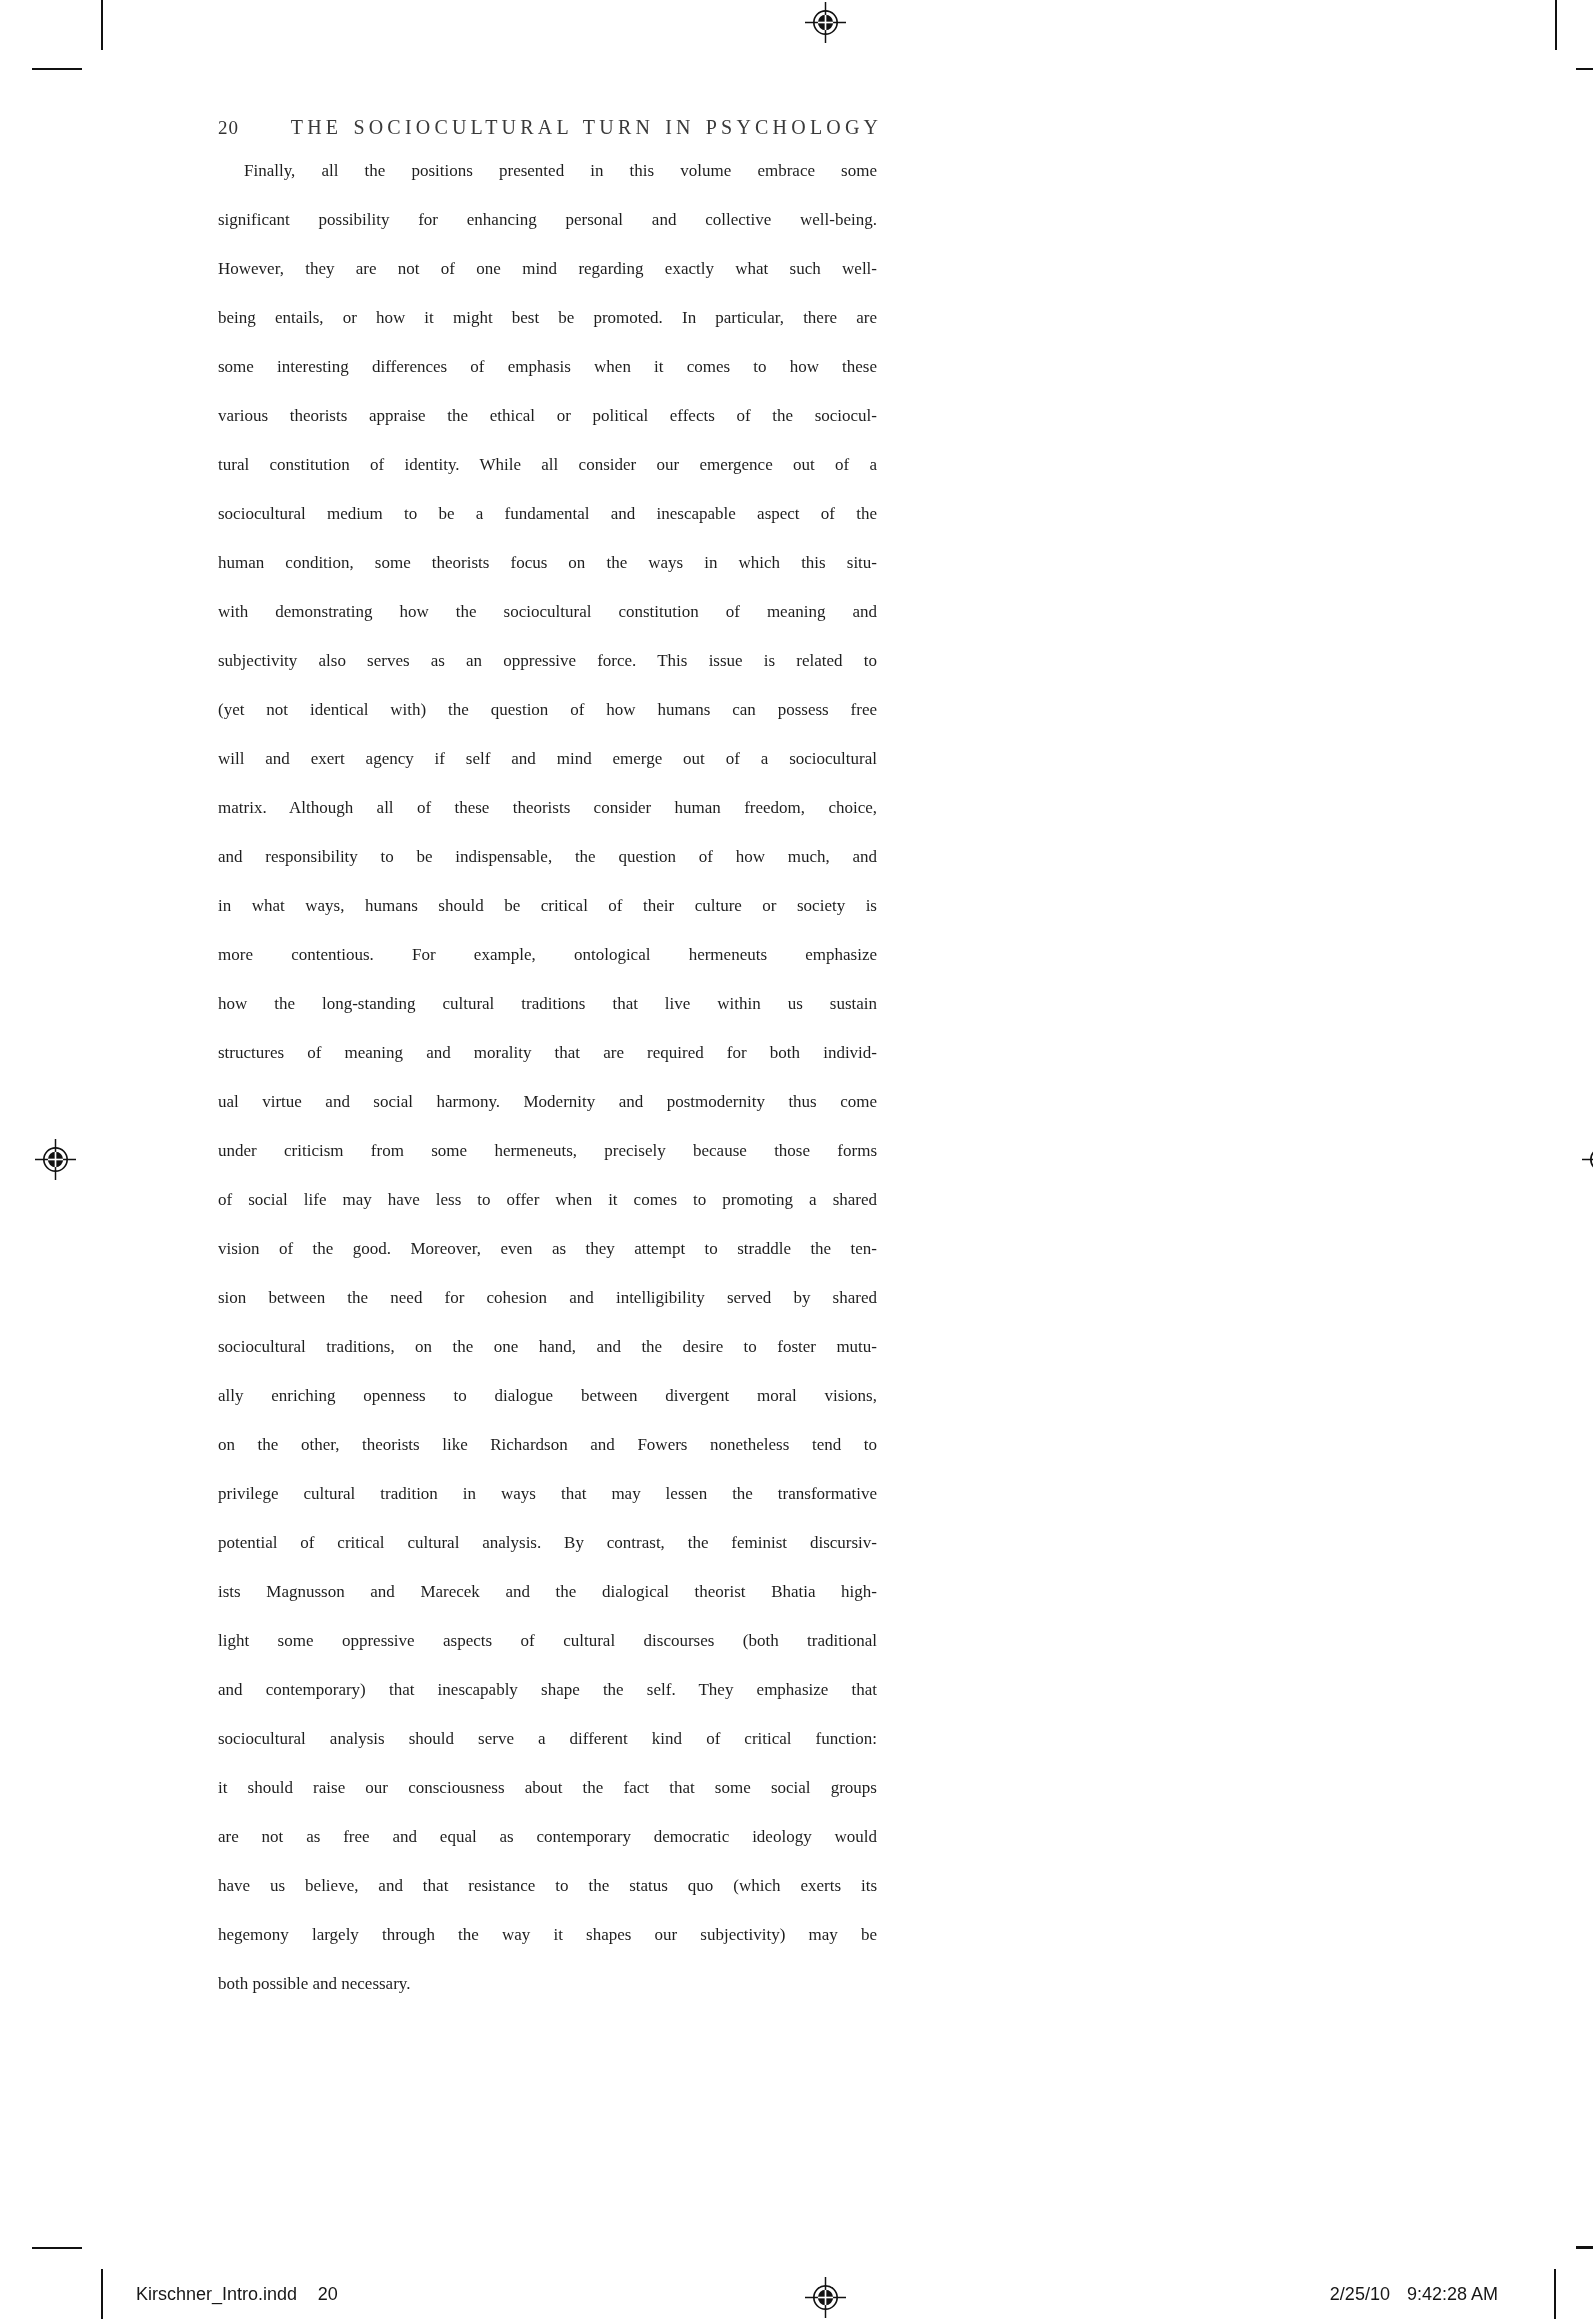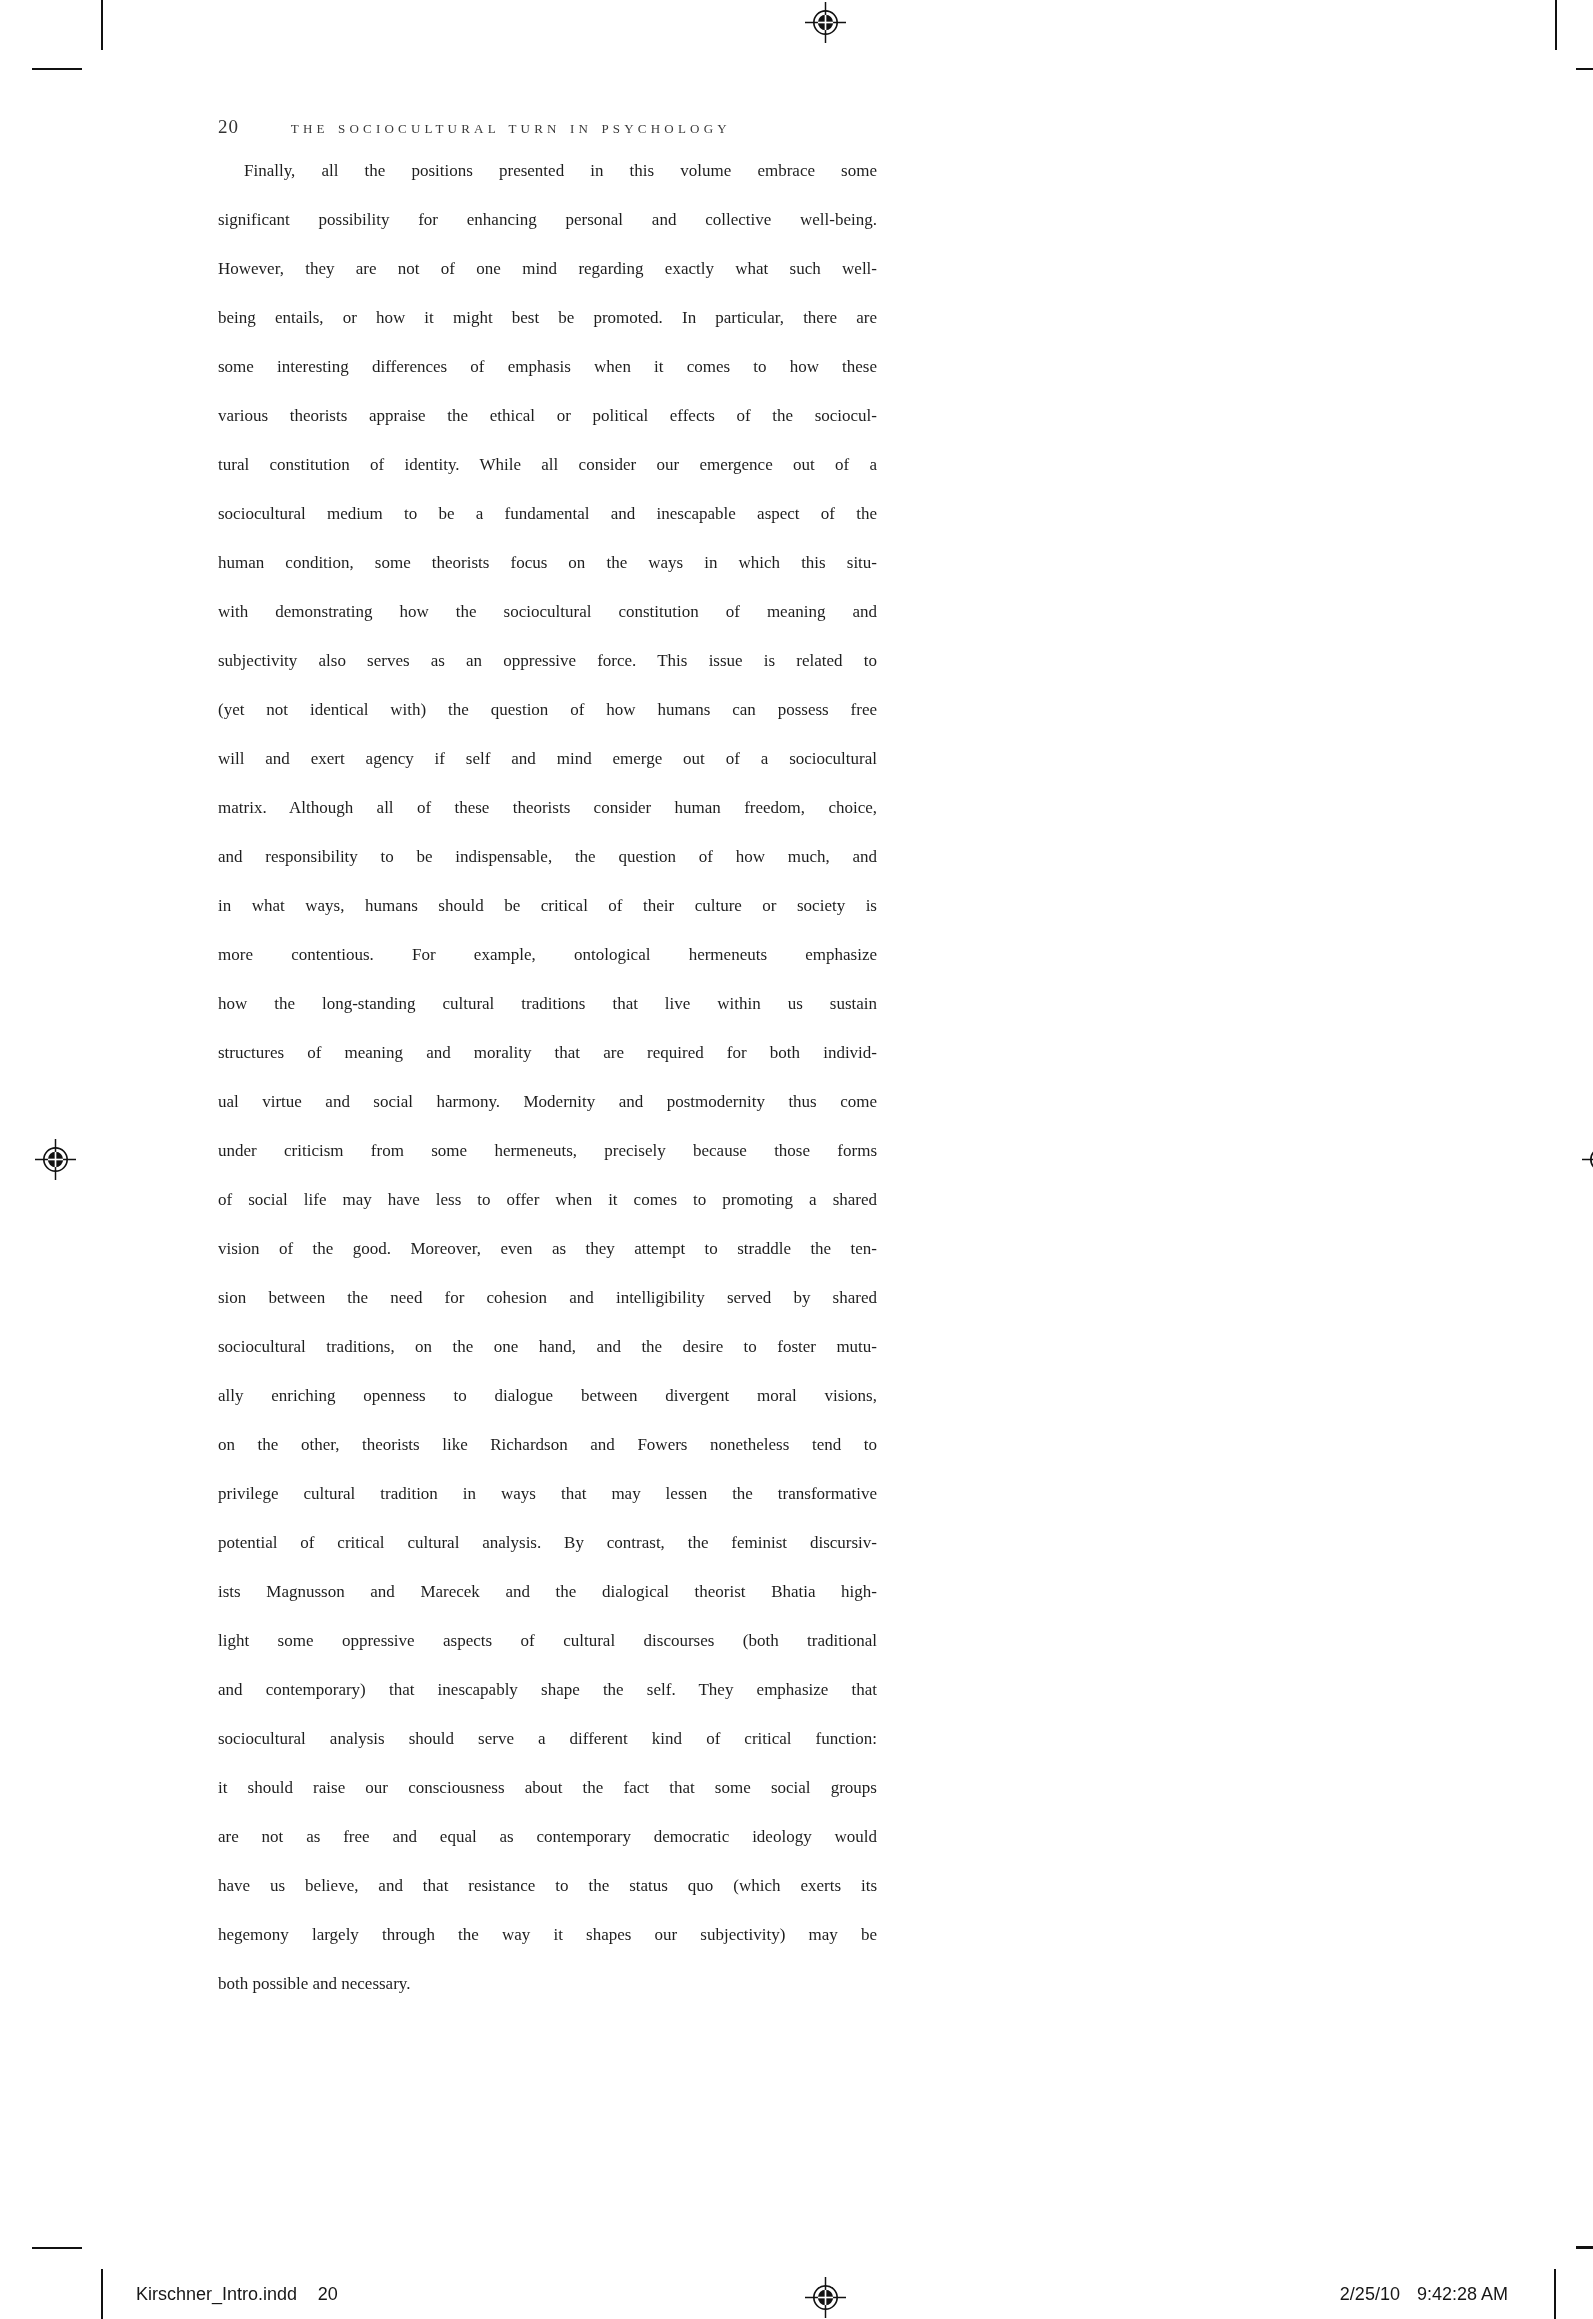--- a/index.html
+++ b/index.html
@@ -34,21 +34,21 @@
   .headrow {
     position: absolute; left: 186px; top: 116px;
     display: flex; align-items: baseline;
     color: #3a3a3a;
   }
   .folio {
     font-size: 19px; letter-spacing: 0.9px; color: #333;
   }
   .runhead {
     margin-left: 52px;
-    font-size: 13px; letter-spacing: 4.2px; word-spacing: 1.9px;
+    font-size: 20px; letter-spacing: 4.2px; word-spacing: 1.9px;
     color: #3a3a3a;
   }
 
   
   .text-block {
     position: absolute; left: 186px; top: 146px; width: 659px;
     font-size: 17px; line-height: 49px; color: #1e1e1e;
   }
   .bl { text-align: justify; text-align-last: justify; }
   .bl.first { text-indent: 26px; }
@@ -56,21 +56,21 @@
 
   
   .footer-left {
     position: absolute; left: 104px; top: 2284px;
     font-family: "Liberation Sans", sans-serif;
     font-size: 18px; color: #171717;
     display: flex; align-items: center;
   }
   .footer-left .fpage { margin-left: 20.6px; }
   .footer-right {
-    position: absolute; right: 86px; top: 2284px;
+    position: absolute; right: 96px; top: 2284px;
     font-family: "Liberation Sans", sans-serif;
     font-size: 18px; color: #171717;
     display: flex; align-items: baseline;
   }
   .footer-right .ftime { margin-left: 17px; }
 </style>
 </head>
 <body>
 
 <div class="sheet">

